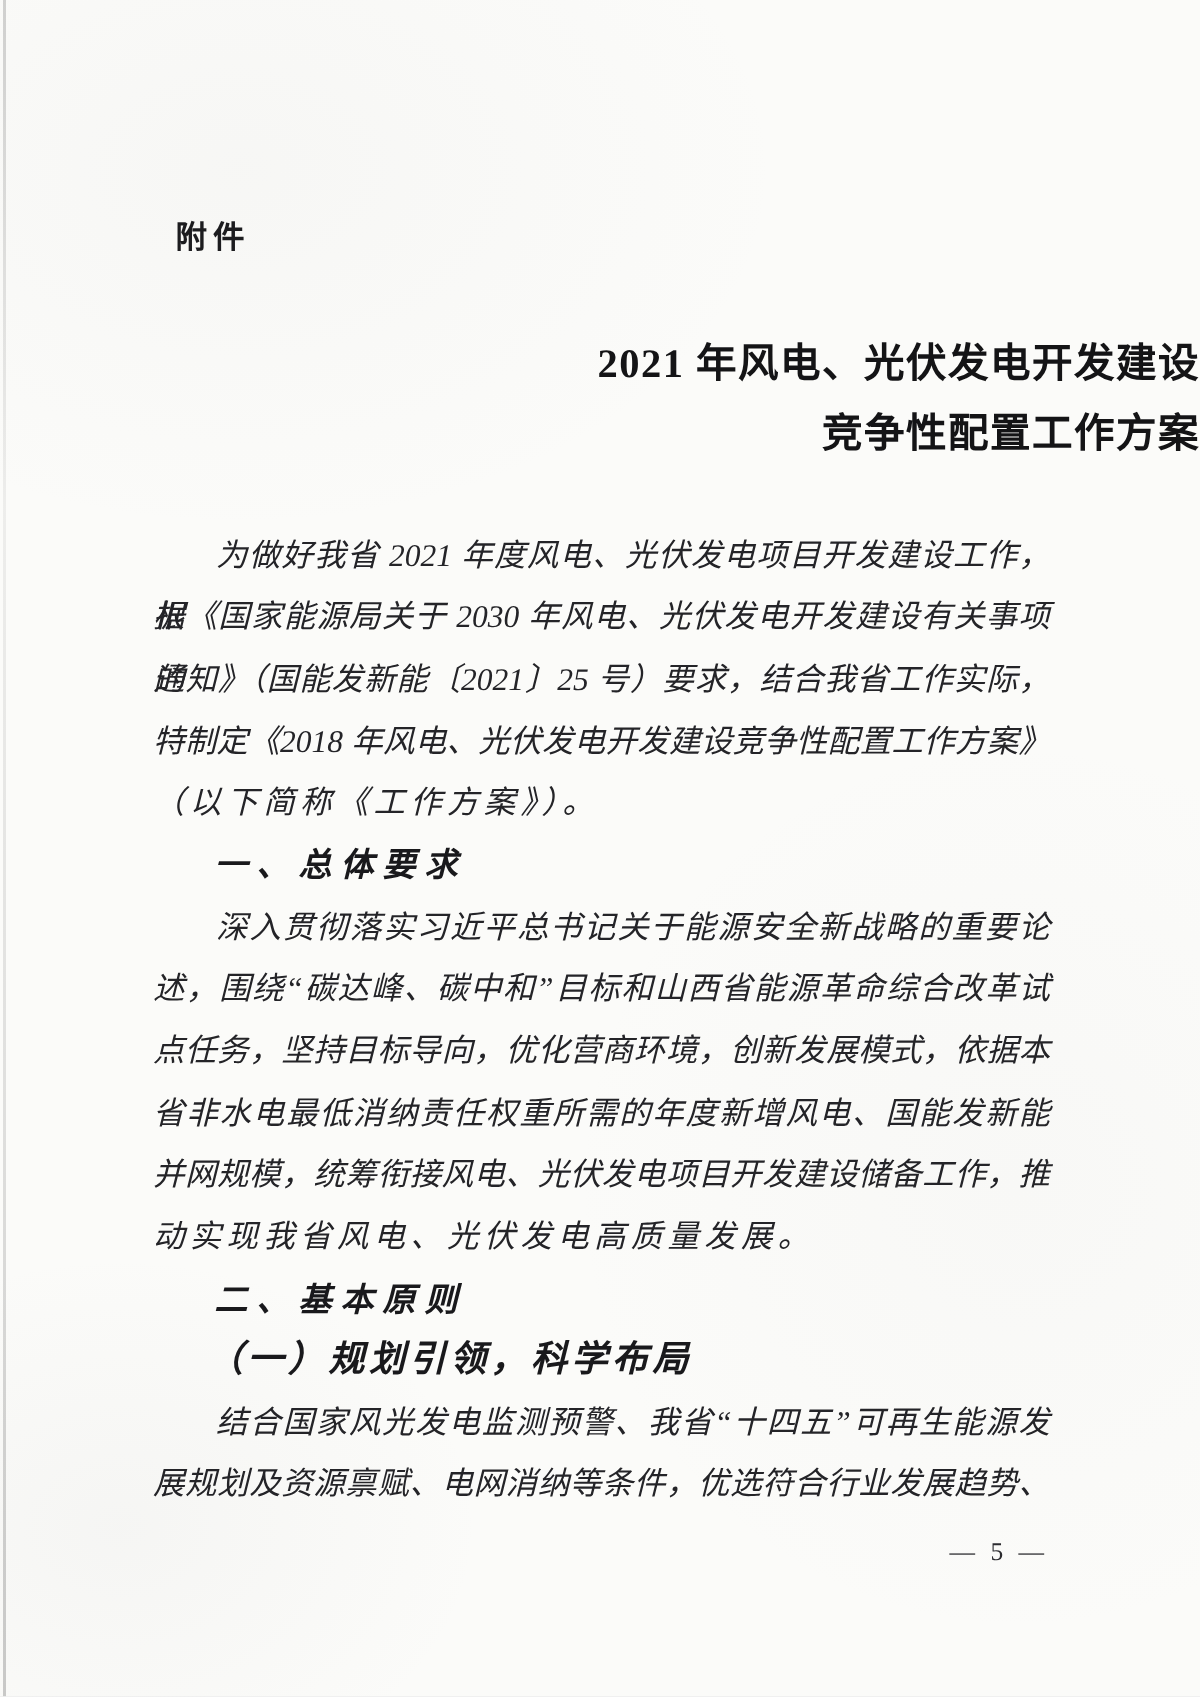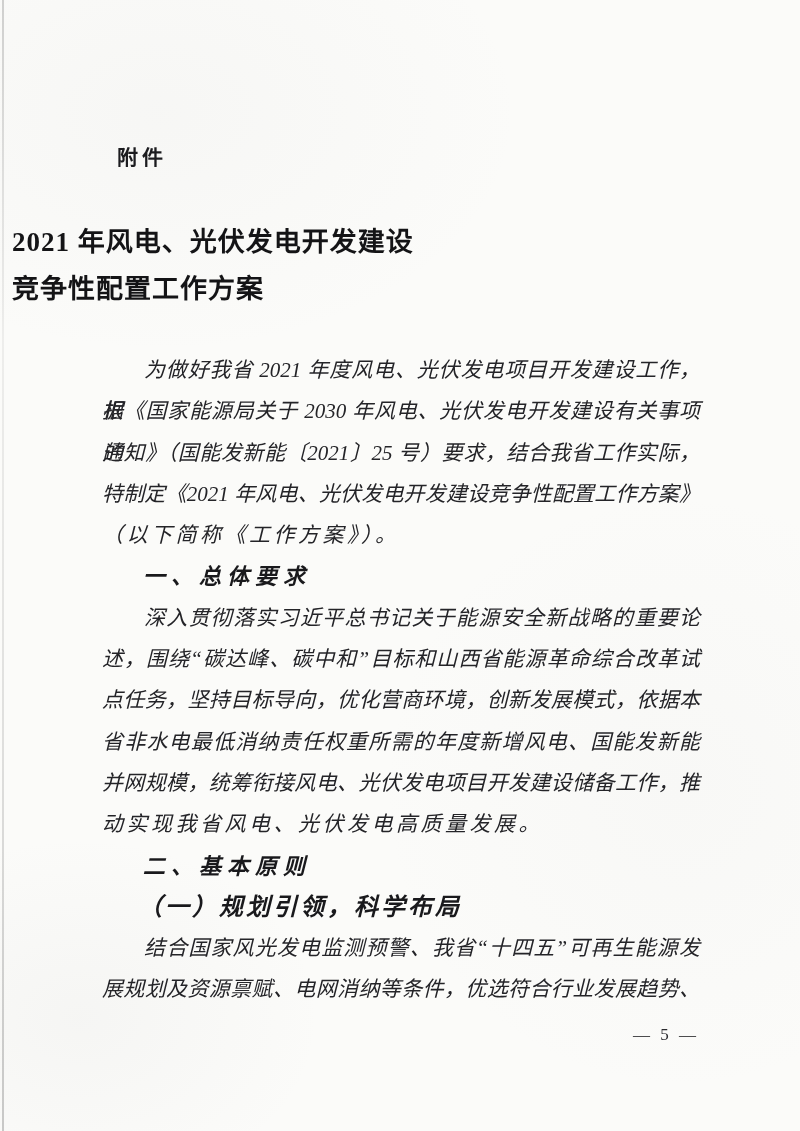--- a/index.html
+++ b/index.html
@@ -33,21 +33,21 @@
     font-family: Liberation Sans, sans-serif;
     font-size: 21px;
     font-weight: 600;
     letter-spacing: 4px;
     color: #1c1c1f;
   }
   .doc-title {
     position: absolute;
     left: 12px; right: 0;
     top: 219px;
-    text-align: left;
+    text-align: right;
     font-weight: 700;
     font-size: 27px;
     line-height: 47px;
     letter-spacing: 1px;
     color: #141416;
   }
   .doc-body {
     position: absolute;
     left: 102px;
     top: 350px;
@@ -106,21 +106,21 @@
 
   <div class="doc-title">
     <div>2021 年风电、光伏发电开发建设</div>
     <div>竞争性配置工作方案</div>
   </div>
 
   <div class="doc-body">
     <div class="line indent">为做好我省 2021 年度风电、光伏发电项目开发建设工作，根</div>
     <div class="line">据《国家能源局关于 2030 年风电、光伏发电开发建设有关事项的</div>
     <div class="line">通知》（国能发新能〔2021〕25 号）要求，结合我省工作实际，</div>
-    <div class="line">特制定《2021 年风电、光伏发电开发建设竞争性配置工作方案》</div>
+    <div class="line">特制定《2018 年风电、光伏发电开发建设竞争性配置工作方案》</div>
     <div class="line end">（以下简称《工作方案》）。</div>
     <div class="line h1">一、总体要求</div>
     <div class="line indent">深入贯彻落实习近平总书记关于能源安全新战略的重要论</div>
     <div class="line">述，围绕“碳达峰、碳中和”目标和山西省能源革命综合改革试</div>
     <div class="line">点任务，坚持目标导向，优化营商环境，创新发展模式，依据本</div>
     <div class="line">省非水电最低消纳责任权重所需的年度新增风电、国能发新能</div>
     <div class="line">并网规模，统筹衔接风电、光伏发电项目开发建设储备工作，推</div>
     <div class="line end">动实现我省风电、光伏发电高质量发展。</div>
     <div class="line h1">二、基本原则</div>
     <div class="line sub">（一）规划引领，科学布局</div>

